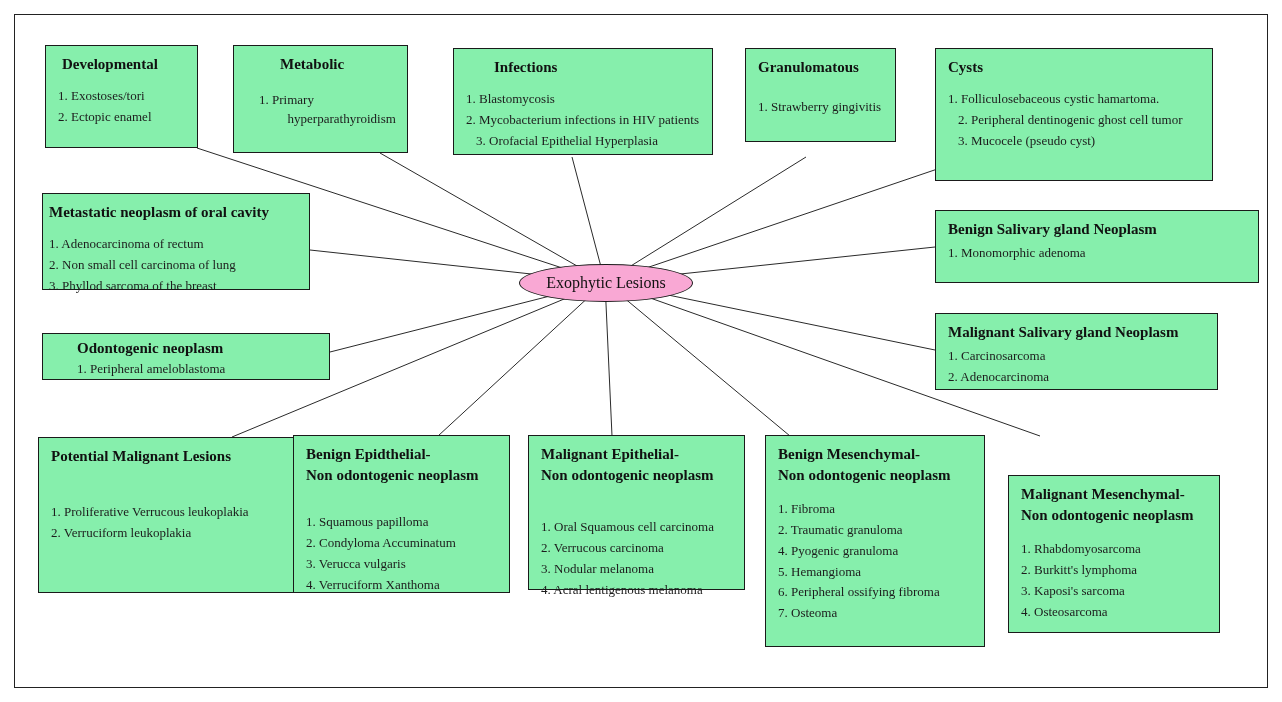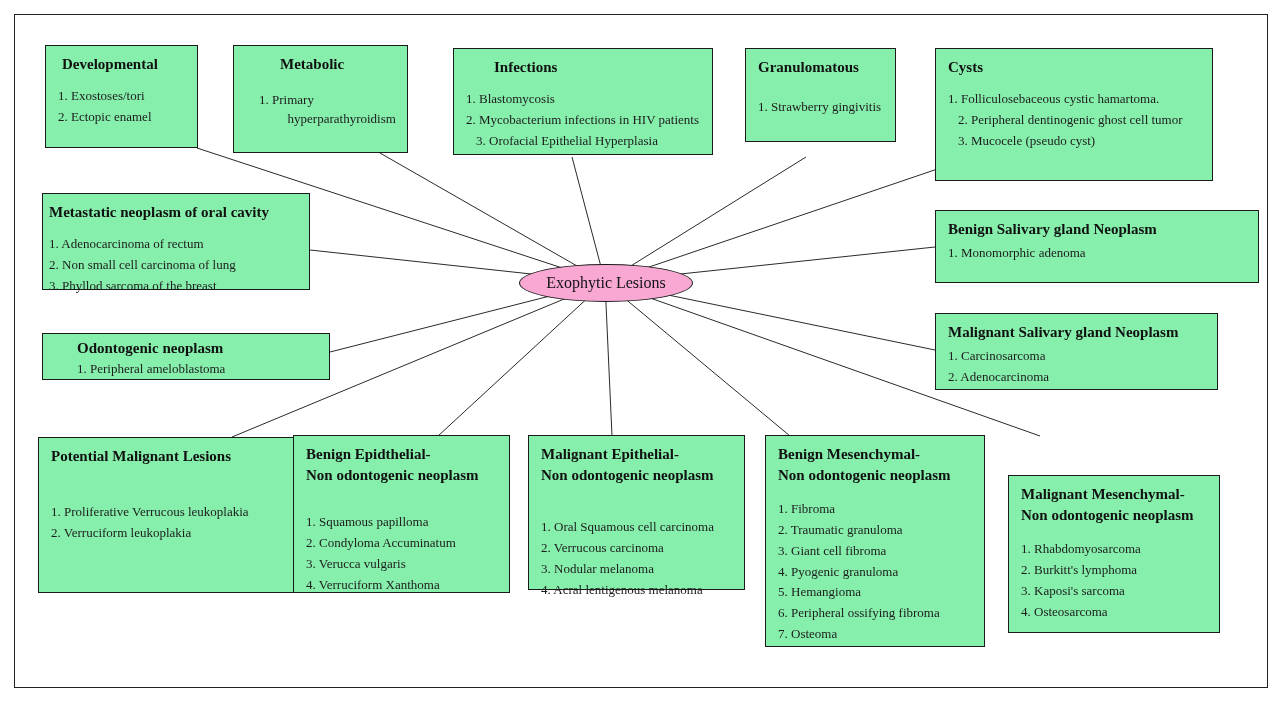--- a/index.html
+++ b/index.html
@@ -204,21 +204,20 @@
       <div class="node-item">4. Acral lentigenous melanoma</div>
     </div>
   </div>
 
   <div class="node" style="left:765px; top:435px; width:220px; height:212px;">
     <div class="node-title" style="margin-bottom:14px;">Benign Mesenchymal-
 Non odontogenic neoplasm</div>
     <div class="node-items">
       <div class="node-item">1. Fibroma</div>
       <div class="node-item">2. Traumatic granuloma</div>
-      <div class="node-item">3. Giant cell fibroma</div>
       <div class="node-item">4. Pyogenic granuloma</div>
       <div class="node-item">5. Hemangioma</div>
       <div class="node-item">6. Peripheral ossifying fibroma</div>
       <div class="node-item">7. Osteoma</div>
     </div>
   </div>
 
   <div class="node" style="left:1008px; top:435px; width:212px; height:158px;margin-top:40px;">
     <div class="node-title" style="margin-bottom:14px;">Malignant Mesenchymal-
 Non odontogenic neoplasm</div>

